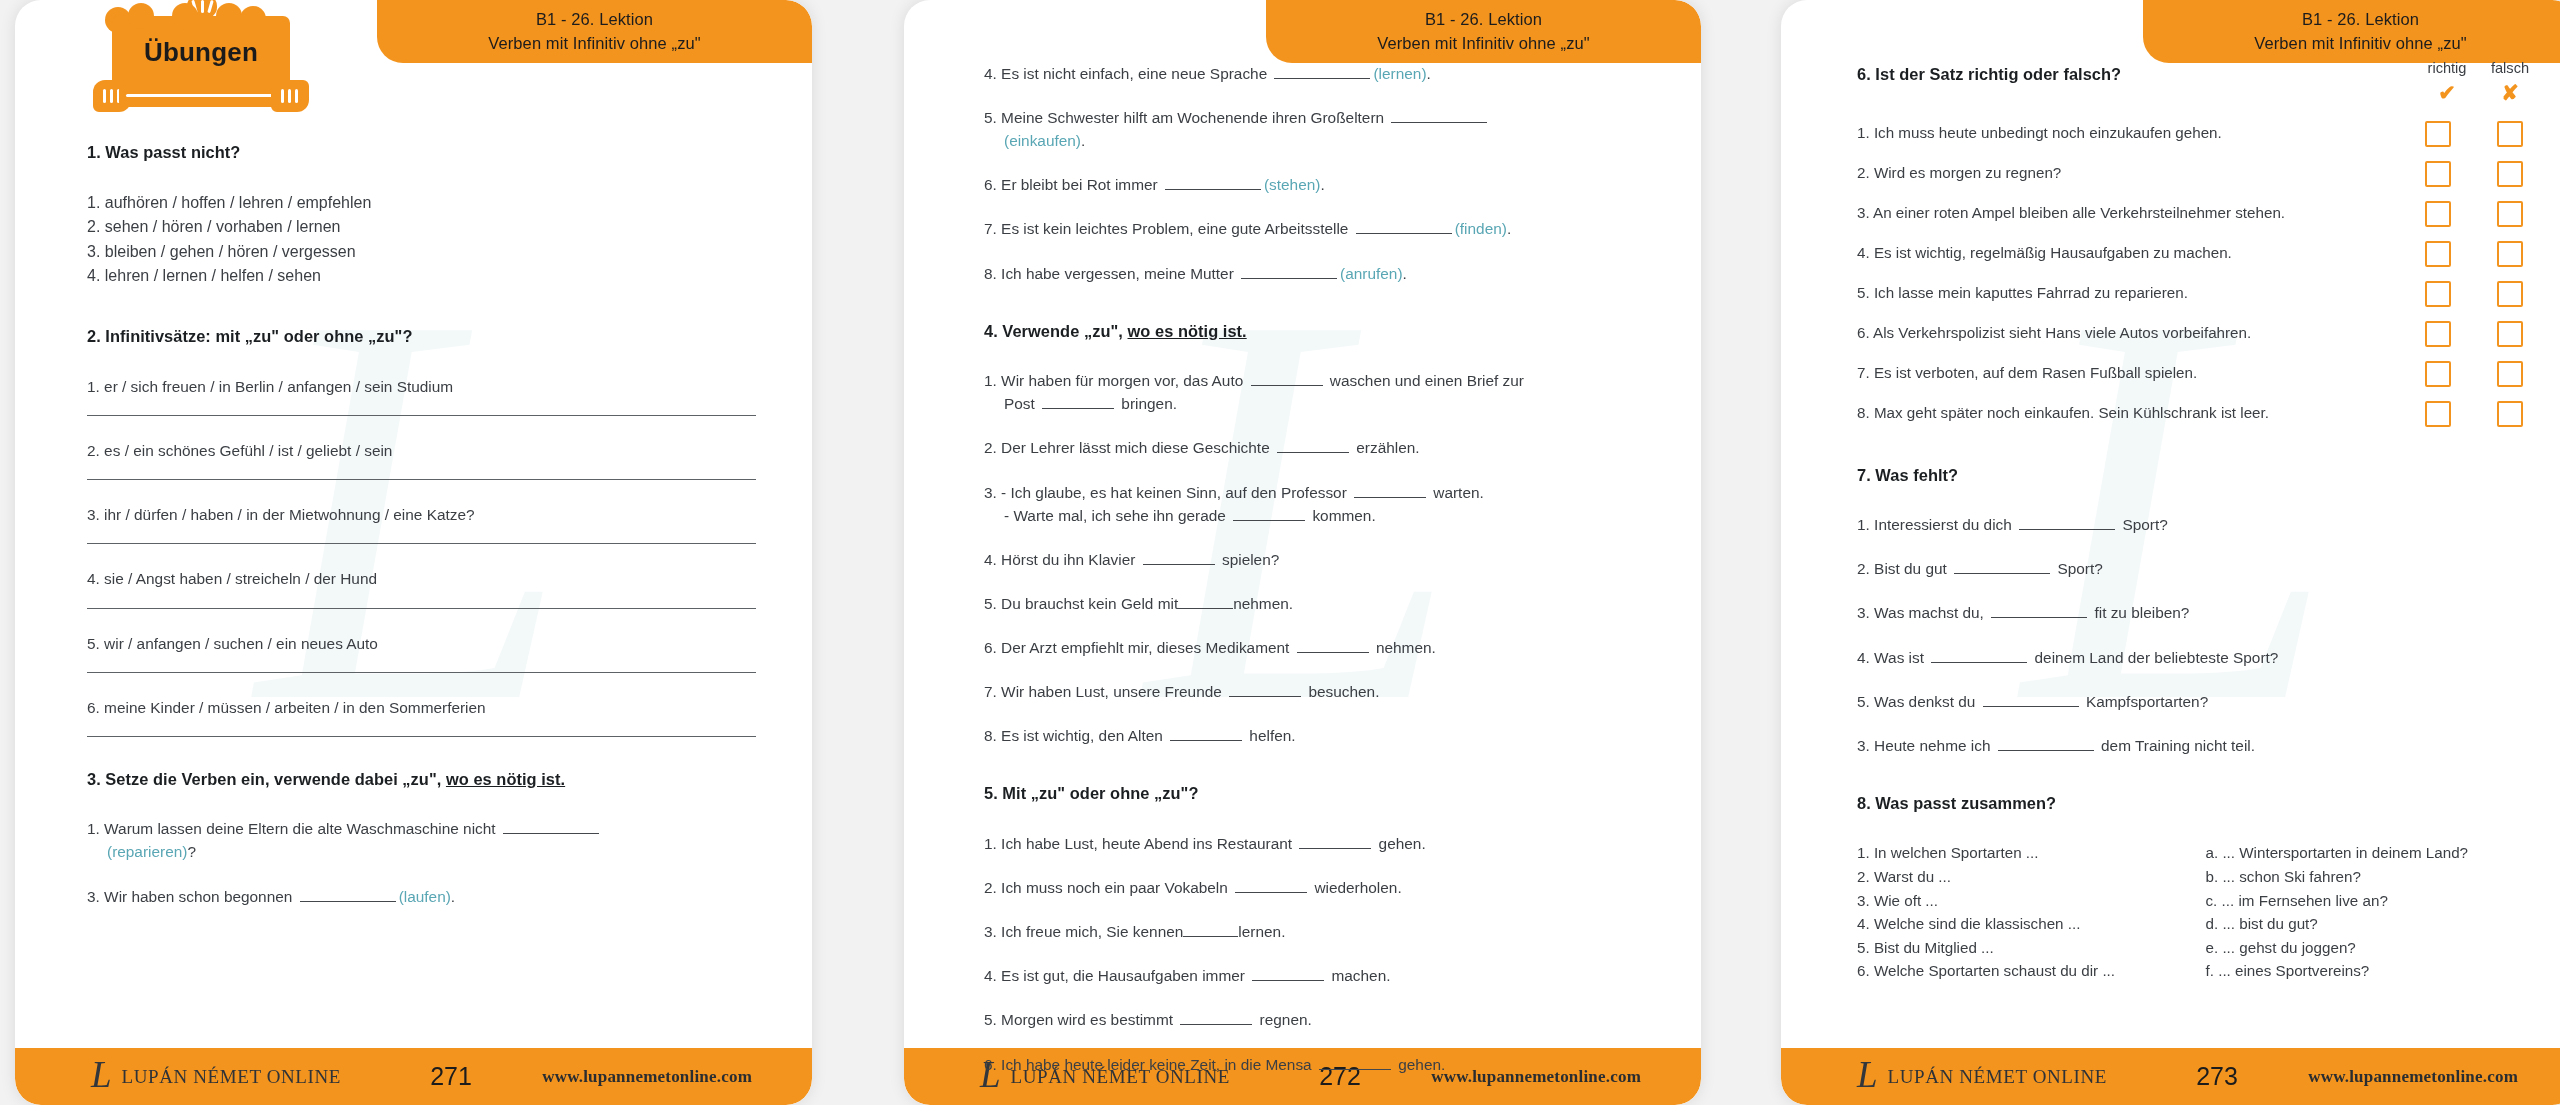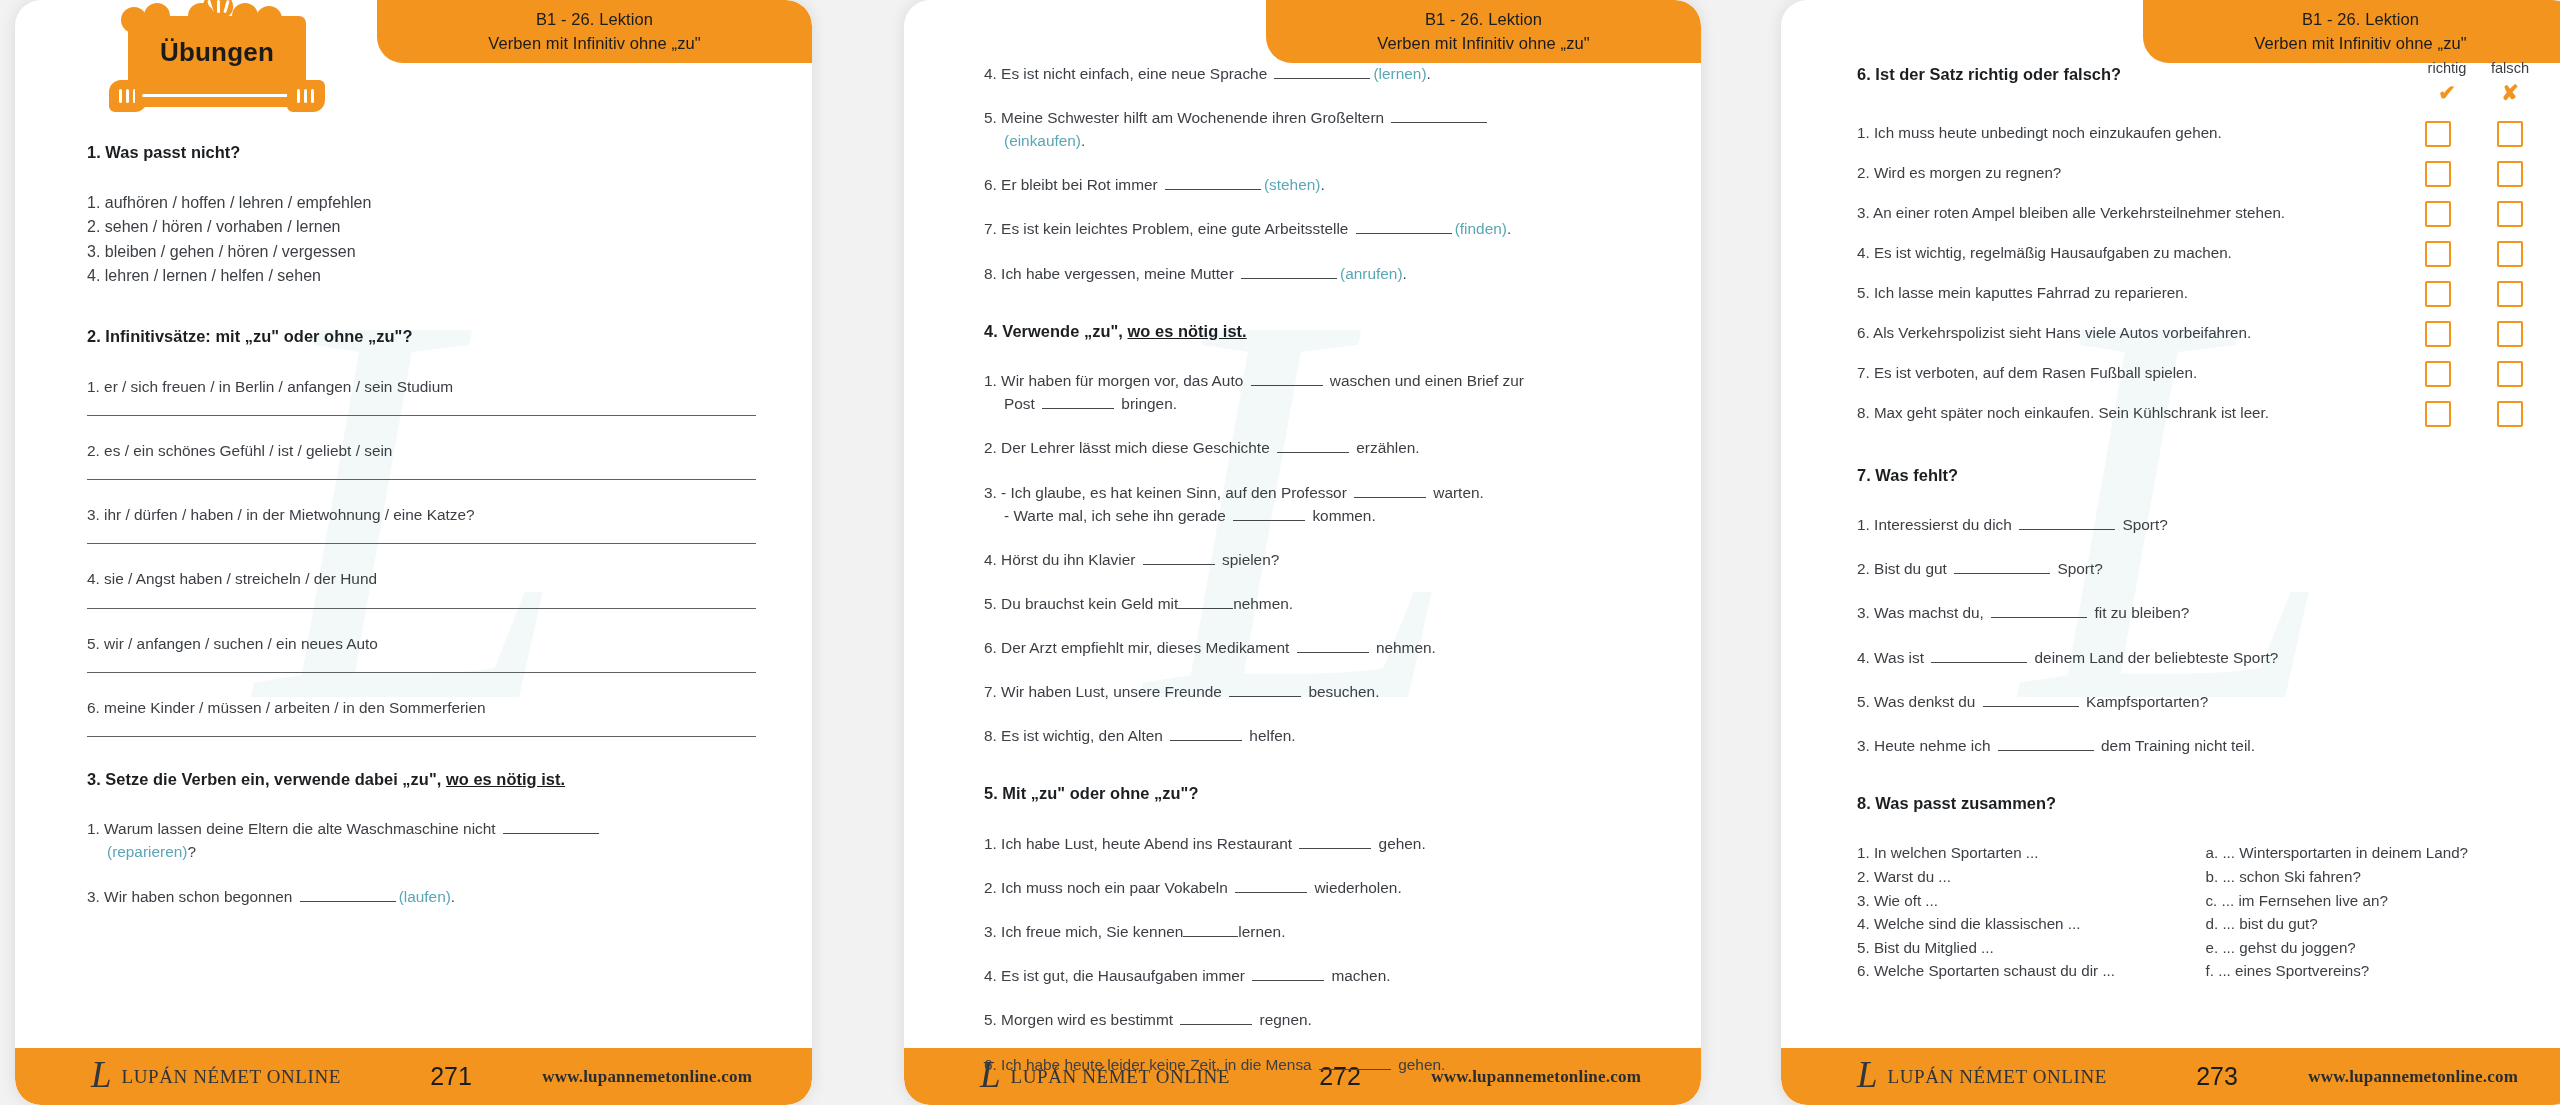--- a/index.html
+++ b/index.html
@@ -122,21 +122,21 @@
     line-height: 1;
     color: rgba(120, 175, 185, 0.085);
     pointer-events: none;
     user-select: none;
     z-index: 0;
   }
 
   
   .banner-wrap {
     position: absolute;
-    left: 88px;
+    left: 72px;
     top: 2px;
     width: 230px;
     height: 130px;
     z-index: 3;
   }
   .banner-body {
     position: absolute;
     left: 25px;
     top: 14px;
     width: 178px;

